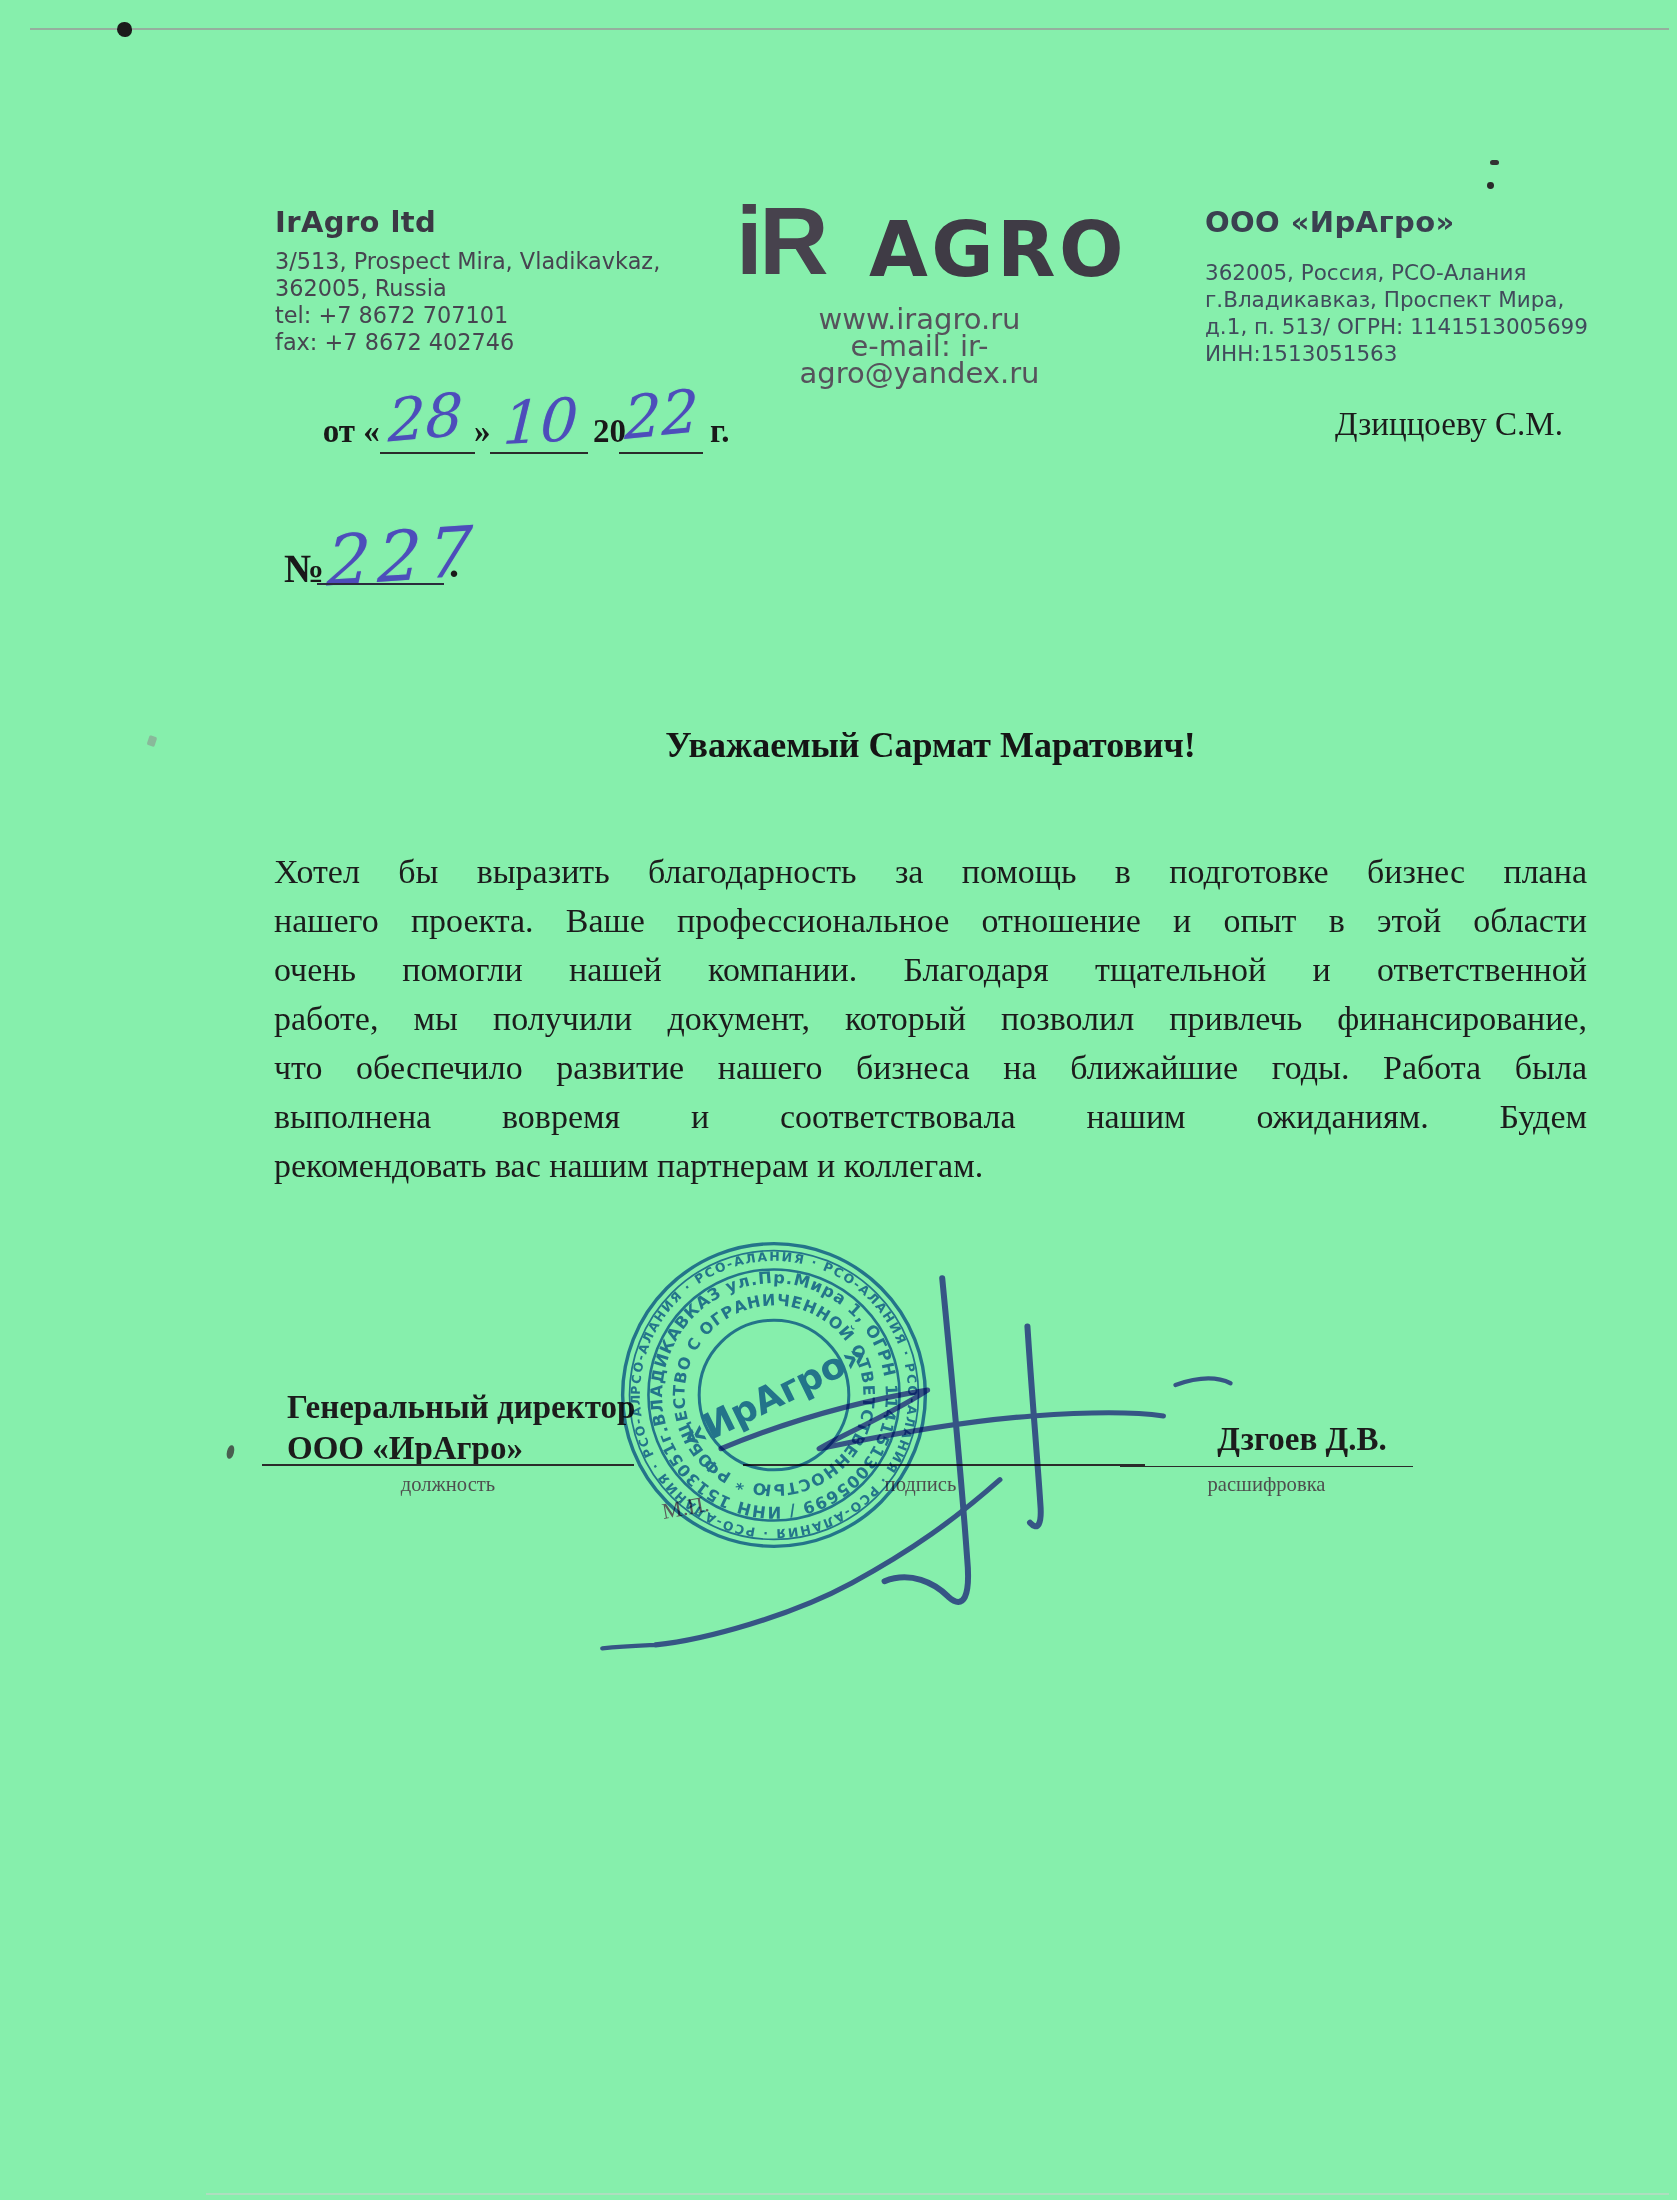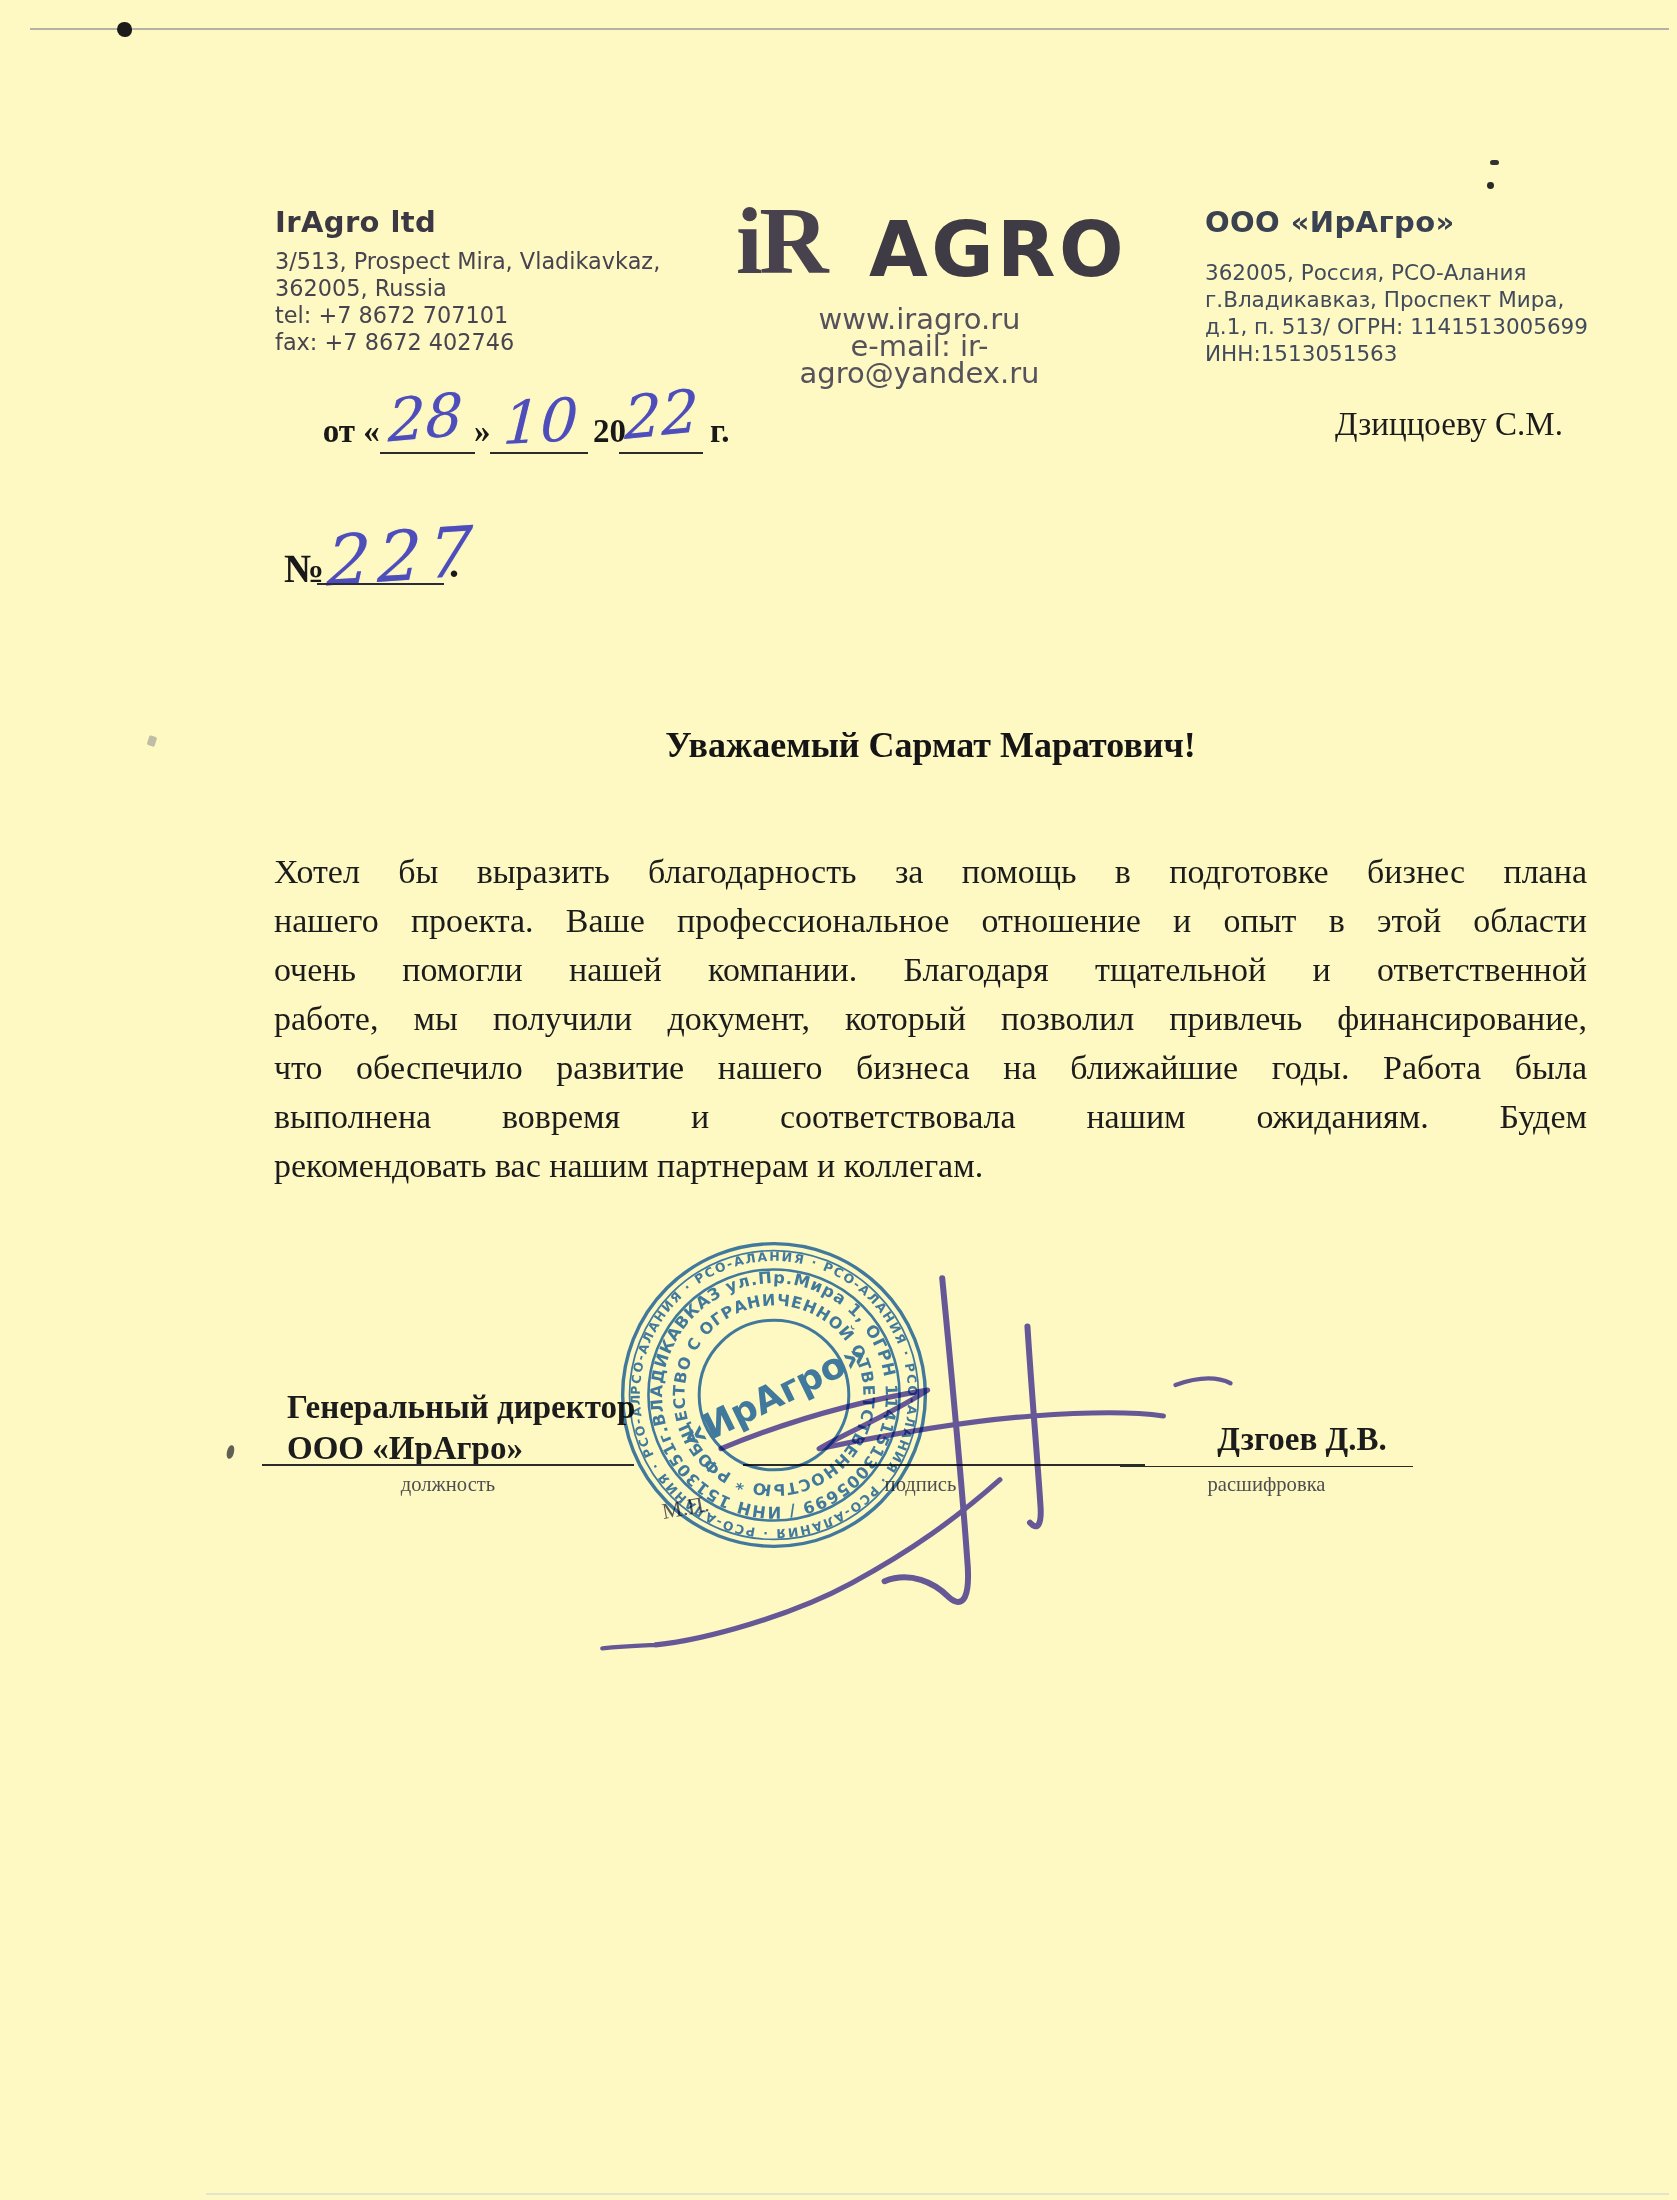--- a/index.html
+++ b/index.html
@@ -1,40 +1,40 @@
 <!DOCTYPE html>
 <html style="font-size:13.8px"><head>
 <meta charset="utf-8">
 <style>
   * { margin:0; padding:0; box-sizing:border-box; }
   html,body { background:#e8e8e8; }
   .page {
     position:relative; width:1678px; height:2200px;
-    background:#fef9c3; overflow:hidden;
+    background:#86efac; overflow:hidden;
     font-family:"Liberation Serif", serif; color:#1c1c1c;
   }
   
   .scan-topline { position:absolute; left:30px; top:28px; width:1639px; height:1.7px; background:#9a9a9a; opacity:.75; }
   .scan-topdot { position:absolute; left:117px; top:22.4px; width:14.6px; height:14.6px; background:#1b1b1b; border-radius:50% 50% 45% 55%; }
   .speck-a { position:absolute; left:1490px; top:160px; width:8.6px; height:5.2px; background:#333; border-radius:2.6px; }
   .speck-b { position:absolute; left:1487px; top:182px; width:6.9px; height:6.9px; background:#2a2a2a; border-radius:50%; }
   .speck-c { position:absolute; left:148px; top:736px; width:7.7px; height:9.5px; background:#8d8d8d; opacity:.55; border-radius:1.7px; transform:rotate(18deg); }
   .speck-d { position:absolute; left:227px; top:1445px; width:6.9px; height:13.8px; background:#3a3a3a; opacity:.8; border-radius:50%; transform:rotate(14deg); }
   .scan-bottomline { position:absolute; left:206px; top:2193px; width:1463px; height:1.7px; background:#cfcfcf; opacity:.55; }
 
   
   .hdr { position:absolute; font-family:"DejaVu Sans", sans-serif; }
   .hdr-left { left:275px; top:205px; width:447px; }
   .hdr-right { left:1205px; top:205px; width:404px; }
   .hdr-company { font-size:29px; font-weight:bold; color:#3b3844; letter-spacing:0.4px; }
   .hdr-right .hdr-company { color:#3a4150; }
   .hdr-lines { margin-top:8.6px; font-size:22.4px; line-height:27px; color:#474450; }
   .hdr-right .hdr-lines { font-size:21.5px; color:#414b5c;margin-top:20px; }
 
-  .logo-ir { position:absolute; left:736px; top:193px; font-family:Liberation Serif, serif;
+  .logo-ir { position:absolute; left:736px; top:193px; font-family:Liberation Sans, sans-serif;
              font-size:96px; font-weight:800; line-height:1; letter-spacing:-3.4px; color:#47424d; }
   .logo-agro { position:absolute; left:869px; top:212px; font-family:"DejaVu Sans", sans-serif;
              font-size:76px; font-weight:600; line-height:1; letter-spacing:3.4px; color:#3f3b45; }
   .logo-contacts { position:absolute; left:751px; top:306px; width:337px; text-align:center;
              font-family:"DejaVu Sans", sans-serif; font-size:29px; line-height:27px; color:#56525c; }
 
   
   .ref-row { position:absolute; left:275px; top:404px; width:774px; height:86px;margin-left:46px; }
   .printed { position:absolute; font-size:33px; font-weight:bold; color:#191919; }
   .rule { position:absolute; height:0; border-top:2.2px solid #2b2b2b; }

